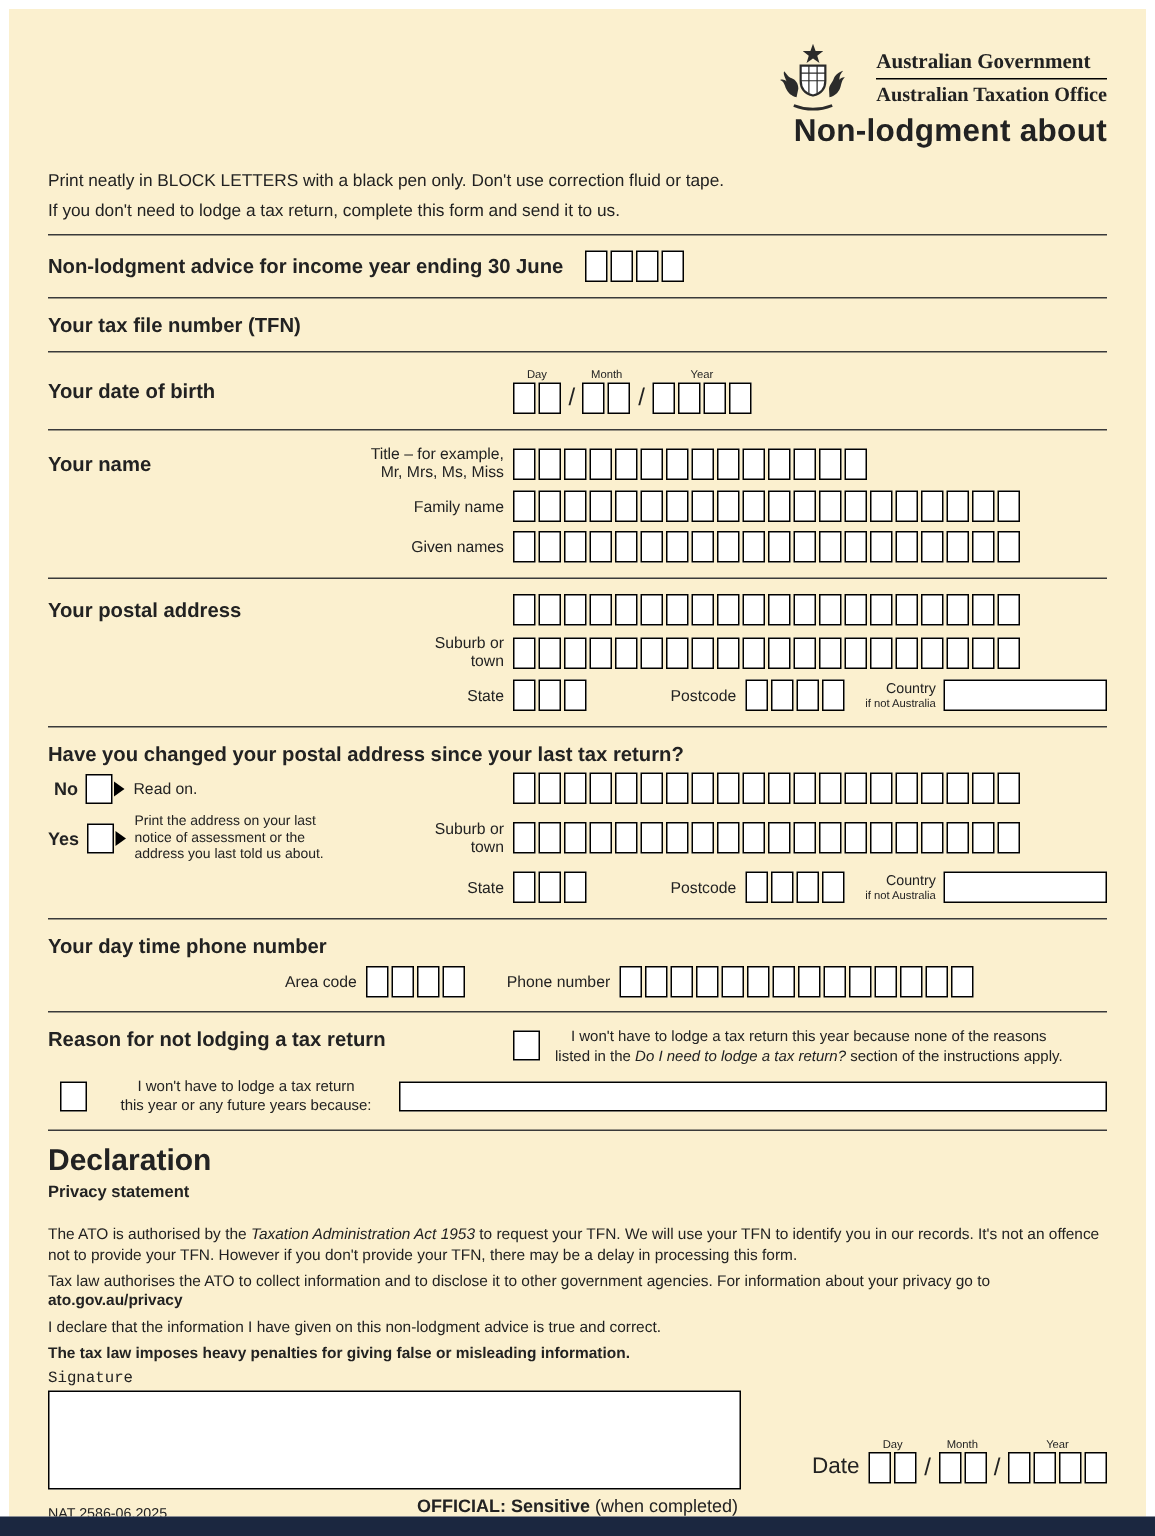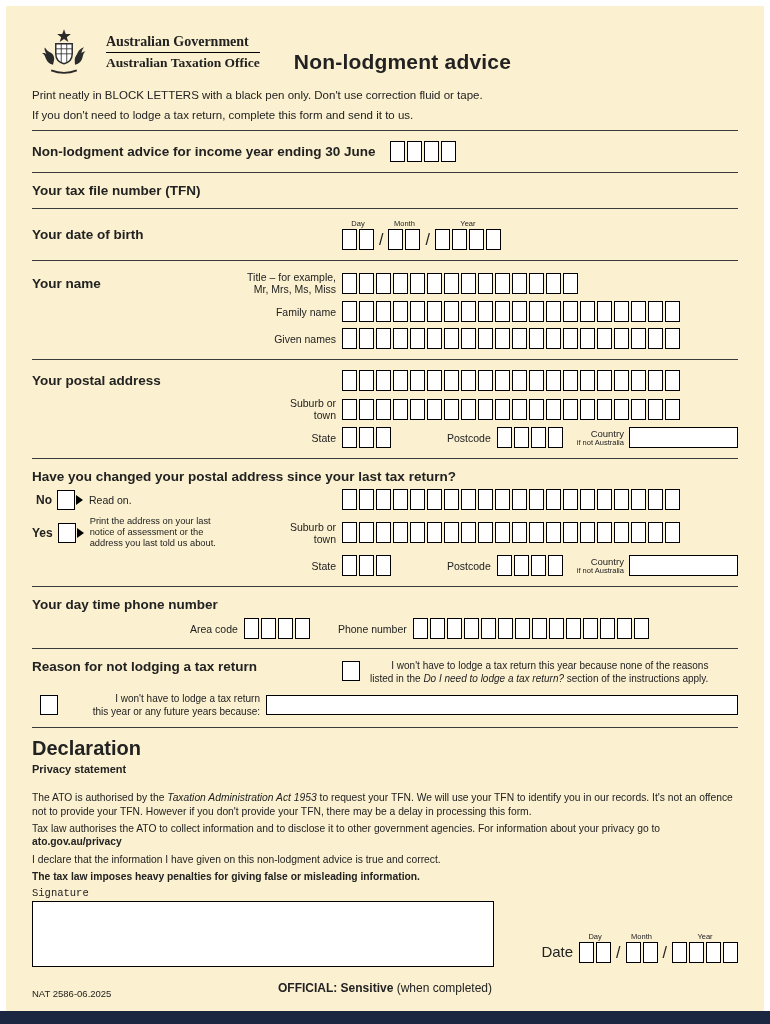--- a/index.html
+++ b/index.html
@@ -6,21 +6,21 @@
   html,body { width:770px; }
   body { height:1024px; position:relative; background:#ffffff; font-family:"Liberation Sans",sans-serif; color:#222; }
   .inner {
     position:absolute; top:6px; left:6px; right:6px; bottom:13px;
     background:#fbf0cf; padding:16px 26px 6px; overflow:hidden;
     display:flex; flex-direction:column;
   }
   .bottombar { position:absolute; bottom:0; left:0; width:100%; height:13px; background:#1b2740; }
 
   
-  .hdr { display:flex; align-items:flex-end; margin-top:6px; }
+  .hdr { display:flex; align-items:flex-end; margin-top:6px;flex-direction:column; }
   .gov { display:flex; align-items:center; }
   .crest { width:64px; height:48px; flex:none; margin-right:10px; }
   .govtxt { font-family:"Liberation Serif",serif; font-weight:bold; }
   .g1 { font-size:14px; border-bottom:1px solid #000; padding-bottom:2px; margin-bottom:2px; }
   .g2 { font-size:13.5px; }
   h1 { font-size:21px; font-weight:bold; margin-left:34px; margin-bottom:2px; letter-spacing:0.2px; }
   .instr { font-size:11.5px; margin-top:4px; line-height:1.35; }
   .instr:first-of-type { margin-top:12px; }
 
   .hr { border-top:1px solid #3a3a3a; margin:7px 0; }
@@ -66,21 +66,21 @@
   .yn-txt { font-size:10.5px; }
   .yes-txt { font-size:9.3px; line-height:1.18; text-align:left; }
   .push-right { margin-left:auto; text-align:right; }
 
   
   .phone-row { display:flex; align-items:center; margin:4px 0 2px 158px; }
   .phone-row .sublbl { margin-right:6px; }
   .ml28 { margin-left:28px; }
 
   
-  .reason-txt { font-size:10px; line-height:1.3; margin-left:10px; text-align:right; }
+  .reason-txt { font-size:10px; line-height:1.3; margin-left:10px; text-align:center; }
   .reason-row2 { display:flex; align-items:center; padding:4px 0 2px; }
   .reason-row2 .chk { margin-left:8px; }
   .rinput { flex:1; height:20px; background:#fff; border:1px solid #000; margin-left:6px; }
 
   
   .decl h2 { font-size:20px; font-weight:bold; margin:2px 0 3px; }
   .ph { font-size:11px; font-weight:bold; margin-bottom:16px; }
   .dp { font-size:10.3px; line-height:1.3; margin-bottom:4px; }
   .dp.bold { font-weight:bold; }
   .siglbl { font-size:10.5px; margin:3px 0 2px;font-family:Liberation Mono, monospace; }
@@ -108,21 +108,21 @@
         <path d="M26 22.5 h18 M26 28 h18 M32 17 v21 M38 17 v21" stroke="#2b2b2b" stroke-width="0.9" fill="none"></path>
         <path d="M23 40 c-4 -1 -6 -3 -7.5 -6 c-1.2 -2.4 -1.5 -5.5 -4.5 -6.5 c1.8 -0.8 3.5 0 4.7 1 c-0.8 -2.8 -2.6 -4.8 -1.8 -7.5 c2 1.8 2.8 4.2 5.6 5.2 c3 1.1 4.8 4 4.8 7.6 z" fill="#2b2b2b"></path>
         <path d="M47 40 c4 -1 6.2 -3.2 7.6 -6.2 c1.3 -2.8 0.8 -5.6 3.6 -8.3 c-1.8 -0.2 -3 0.8 -4 1.8 c0.1 -2.8 1 -4.8 2.8 -6.6 c-3 0.9 -5.8 2.9 -6.9 5.9 c-1 2.9 -3.4 4.8 -3.4 7.8 z" fill="#2b2b2b"></path>
         <path d="M21 46 q14 5.5 28 0" stroke="#2b2b2b" stroke-width="2" fill="none"></path>
       </svg>
       <div class="govtxt">
         <div class="g1">Australian Government</div>
         <div class="g2">Australian Taxation Office</div>
       </div>
     </div>
-    <h1>Non-lodgment advice</h1>
+    <h1>Non-lodgment about</h1>
   </div>
   <p class="instr">Print neatly in BLOCK LETTERS with a black pen only. Don't use correction fluid or tape.</p>
   <p class="instr">If you don't need to lodge a tax return, complete this form and send it to us.</p>
 
   <div class="hr"></div>
 
   <div class="frow">
     <span class="heading" style="margin-right:14px;">Non-lodgment advice for income year ending 30 June</span>
     <span class="boxes">
         <span class="cbox"></span>

